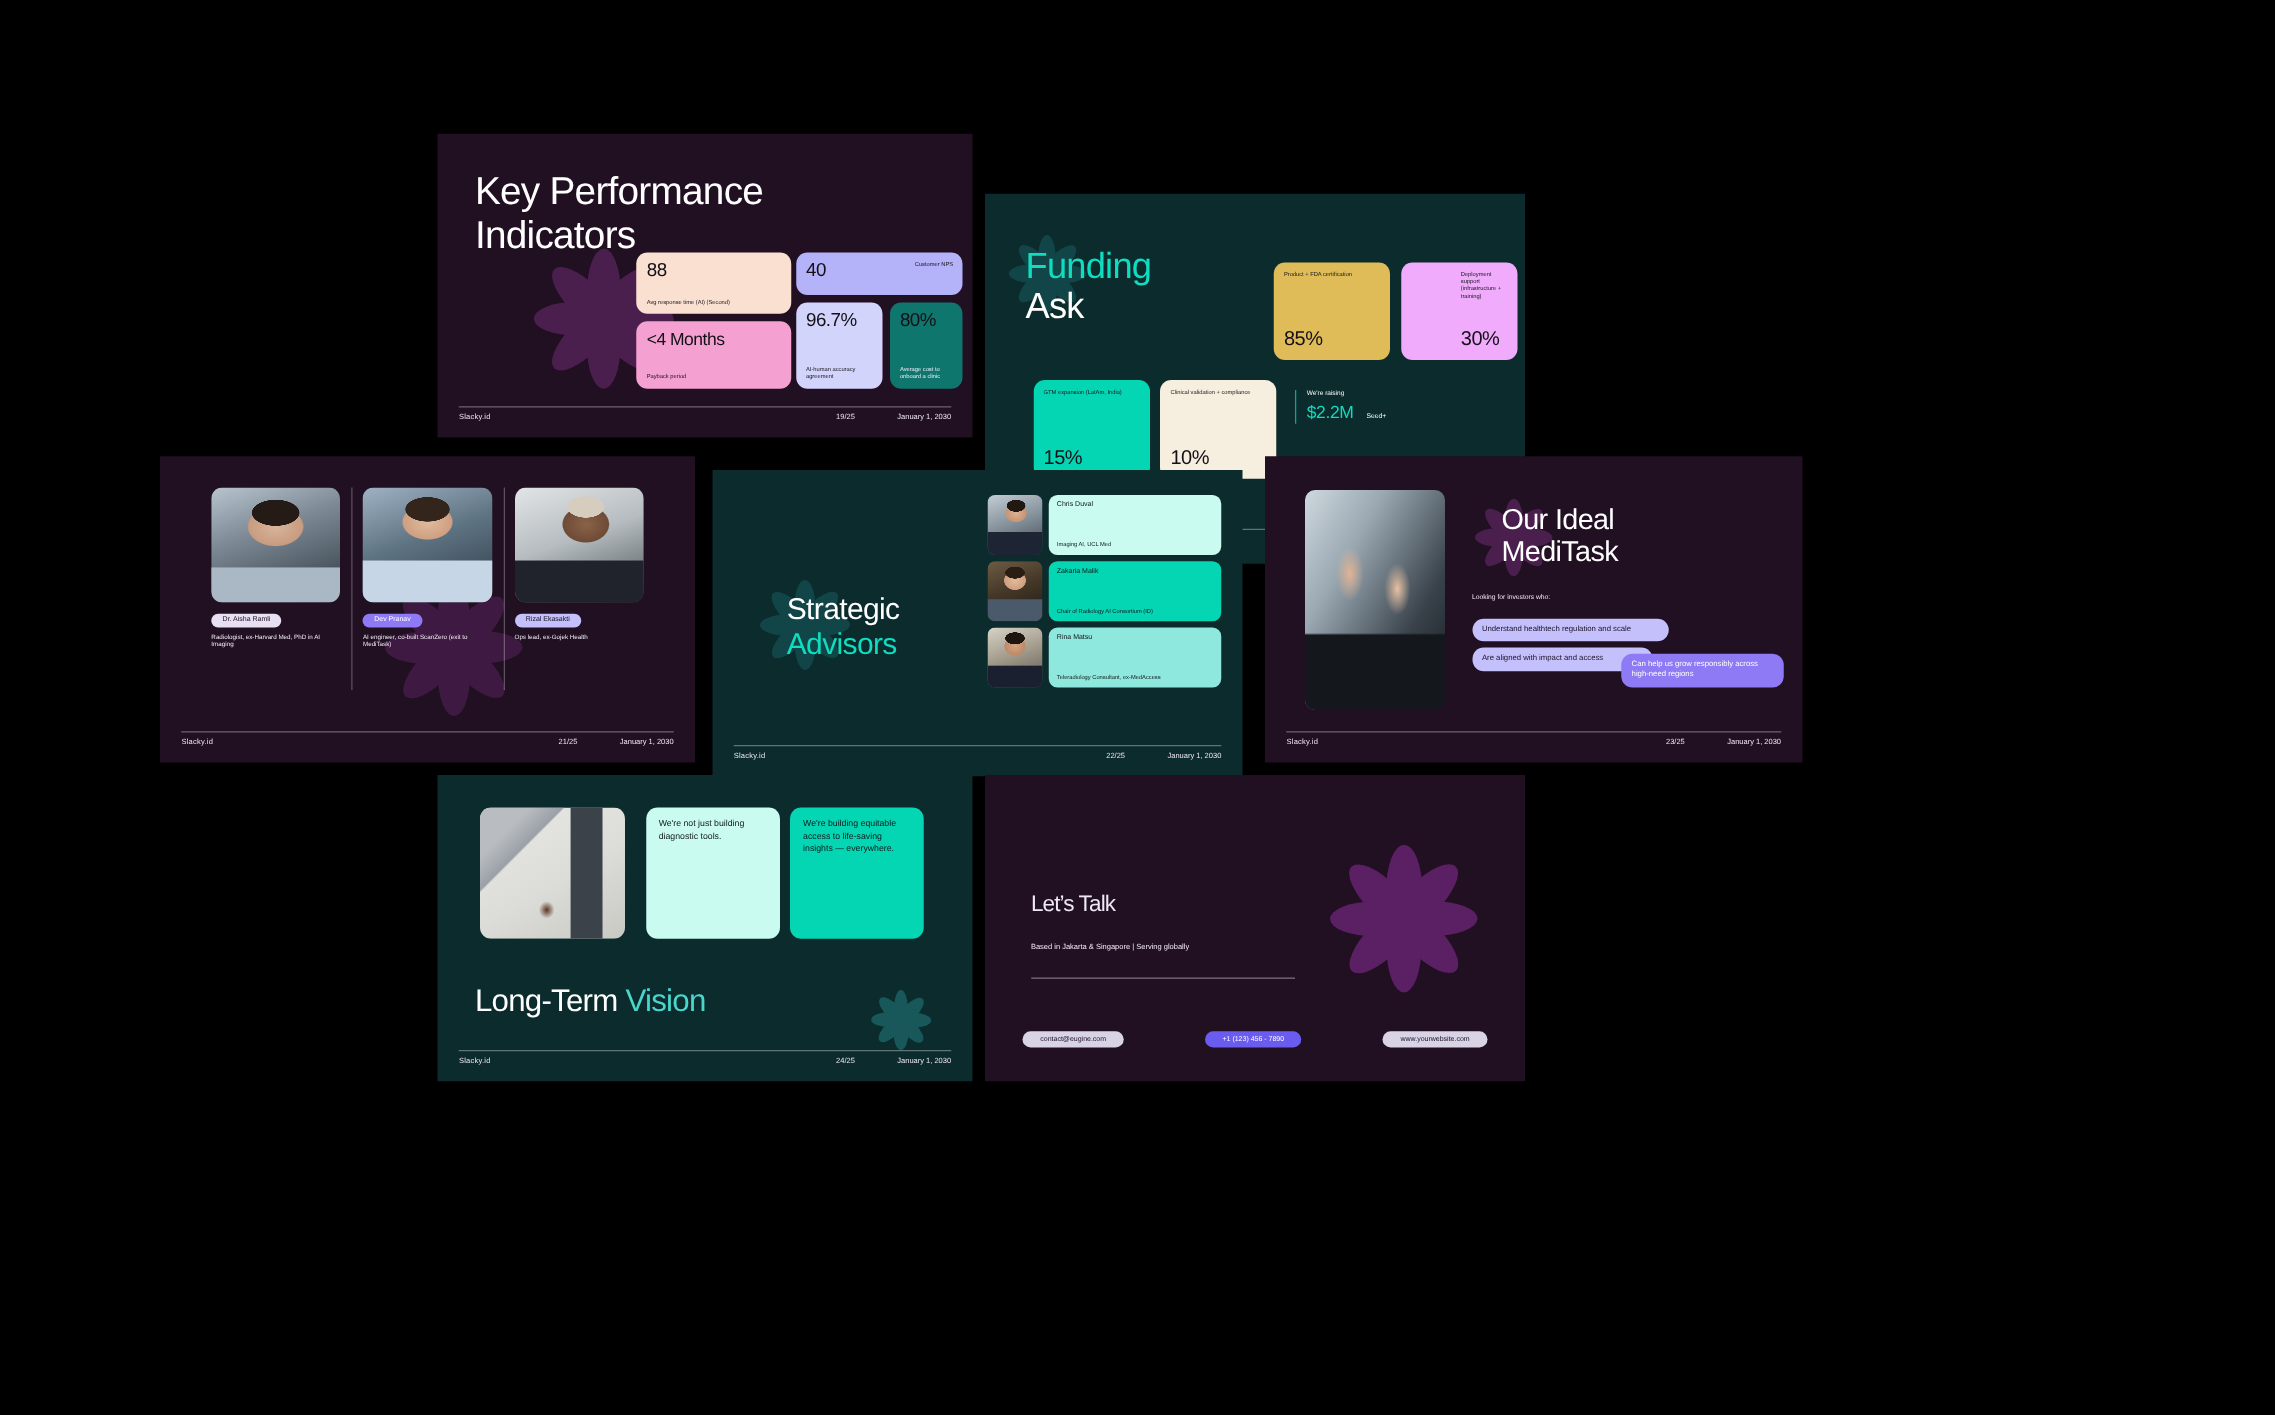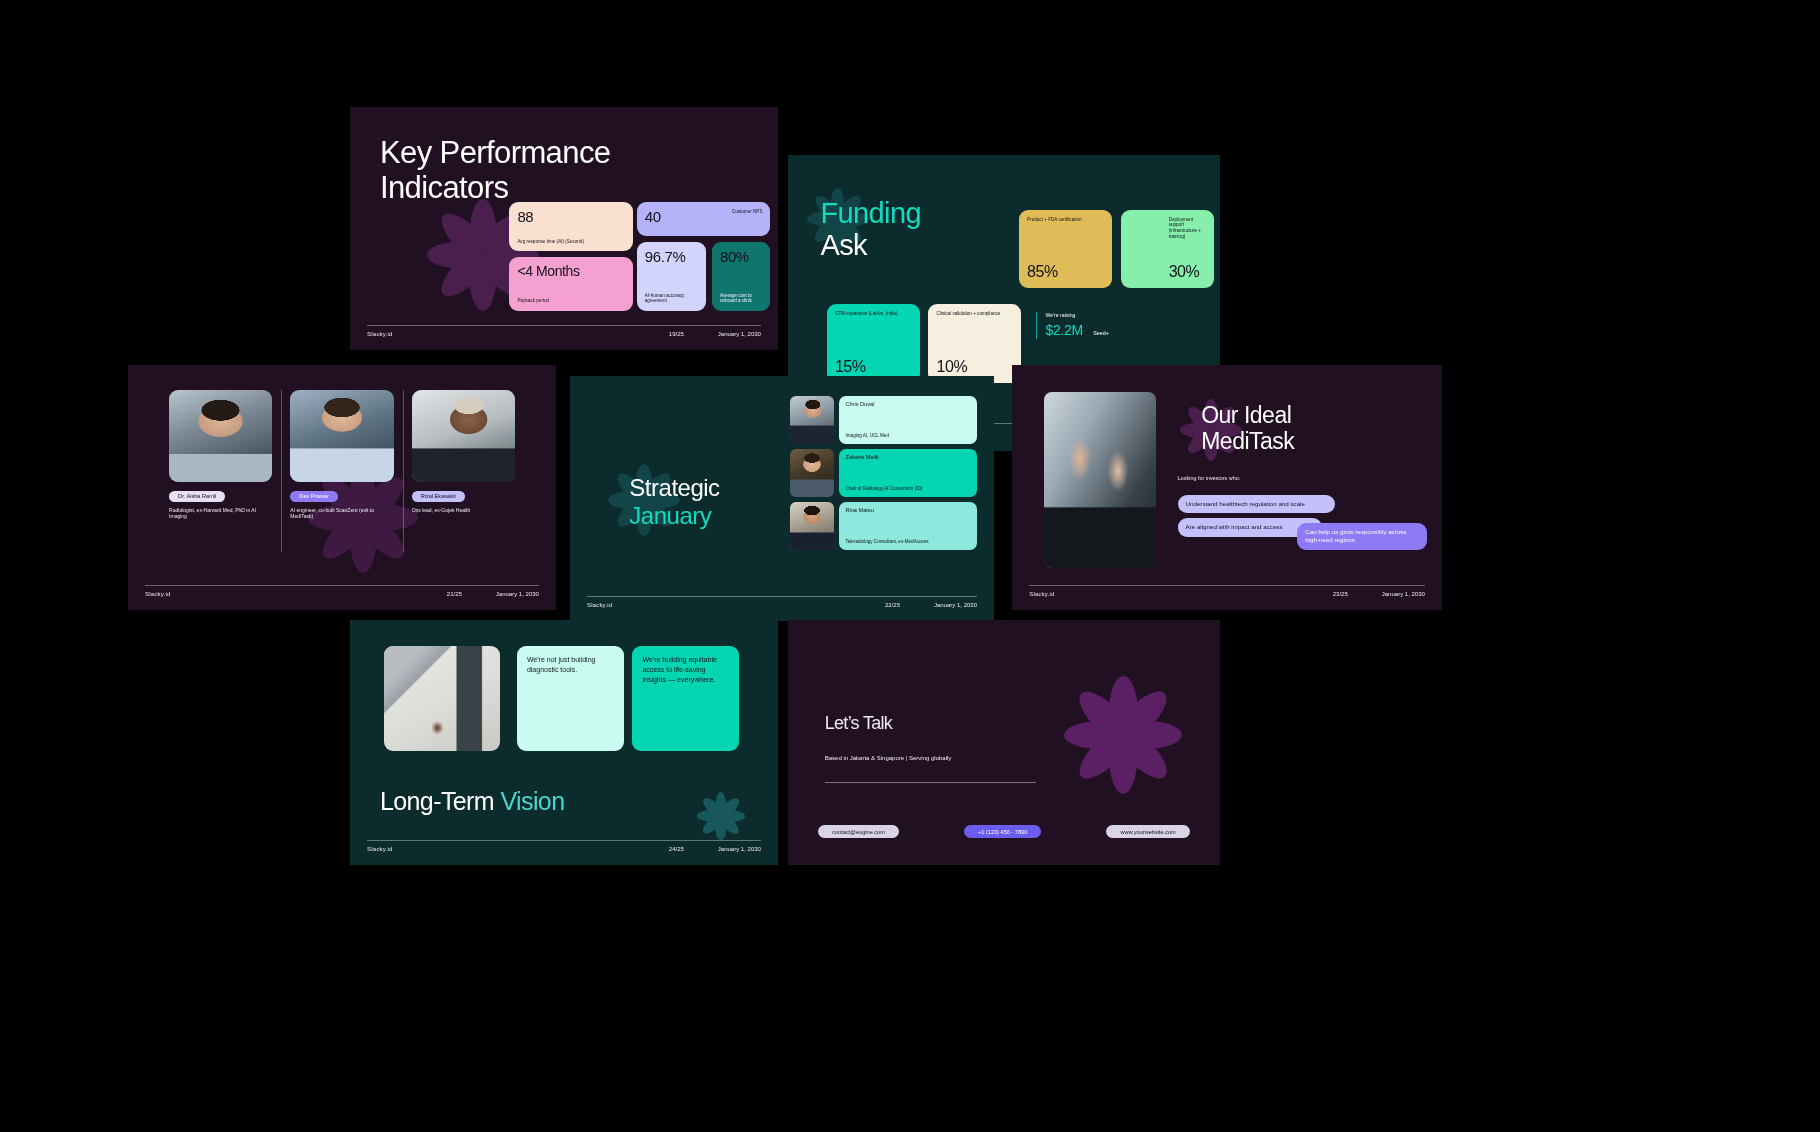--- a/index.html
+++ b/index.html
@@ -64,21 +64,21 @@
     position:absolute; left:7.5%; top:14.5%;
     font-size: 29px; font-weight:500; line-height:1.1; letter-spacing:-0.6px;
   }
   #s2 .title .t1 { color:#10dcc0; }
   #s2 .title .t2 { color:#ffffff; display:block; }
   .fund-card { position:absolute; border-radius:9px; padding:7px 8px;
                display:flex; flex-direction:column; }
   .fund-card .lab { font-size:4.6px; color:#14181a; line-height:1.25; }
   .fund-card .big { font-size:16px; font-weight:500; color:#141018; margin-top:auto; letter-spacing:-0.4px;}
   #f1 { left:53.5%; top:18.5%; width:21.5%; height:26.5%; background:#e0bc59; }
-  #f2 { left:77%;   top:18.5%; width:21.5%; height:26.5%; background:#86efac;padding-left:48px; }
+  #f2 { left:77%;   top:18.5%; width:21.5%; height:26.5%; background:#f0abfc;padding-left:48px; }
   #f3 { left:9%;    top:50.5%; width:21.5%; height:26.5%; background:#04d6b4; }
   #f4 { left:32.5%; top:50.5%; width:21.5%; height:26.5%; background:#f6efdf; }
   .raising { position:absolute; left:57.5%; top:53%; width:38%;
              border-left:1px solid #0aa894; padding-left:8px; }
   .raising .l1 { font-size:5.2px; color:#ffffff; margin-bottom:3px; }
   .raising .l2 { font-size:14px; font-weight:500; color:#10dcc0; letter-spacing:-0.3px; display:inline-block;}
   .raising .l3 { font-size:5.4px; color:#ffffff; display:inline-block; margin-left:6px; }
 
   
   #s3 { left:128px; top:365px; width:428px; height:245px; }
@@ -331,21 +331,21 @@
       <span style="transform:translate(-50%,-100%) rotate(45deg)"></span>
       <span style="transform:translate(-50%,-100%) rotate(90deg)"></span>
       <span style="transform:translate(-50%,-100%) rotate(135deg)"></span>
       <span style="transform:translate(-50%,-100%) rotate(180deg)"></span>
       <span style="transform:translate(-50%,-100%) rotate(225deg)"></span>
       <span style="transform:translate(-50%,-100%) rotate(270deg)"></span>
       <span style="transform:translate(-50%,-100%) rotate(315deg)"></span>
     </div>
     <div class="title">
       <span class="a1">Strategic</span>
-      <span class="a2">January</span>
+      <span class="a2">Advisors</span>
     </div>
 
     <div class="adv-list">
       <div class="adv-row">
         <div class="adv-photo">
           <i style="background:linear-gradient(160deg,#c3cdd4 0%,#8d99a3 40%,#3a444d 100%)"></i>
           <i style="background:radial-gradient(ellipse 34% 27% at 52% 30%, #dcb193 0%, #c59573 55%, transparent 58%)"></i>
           <i style="background:radial-gradient(ellipse 24% 14% at 52% 18%, #221812 0%, #221812 70%, transparent 72%)"></i>
           <i style="background:linear-gradient(to top,#1d2434 0%,#1d2434 38%,transparent 39%)"></i>
         </div>

